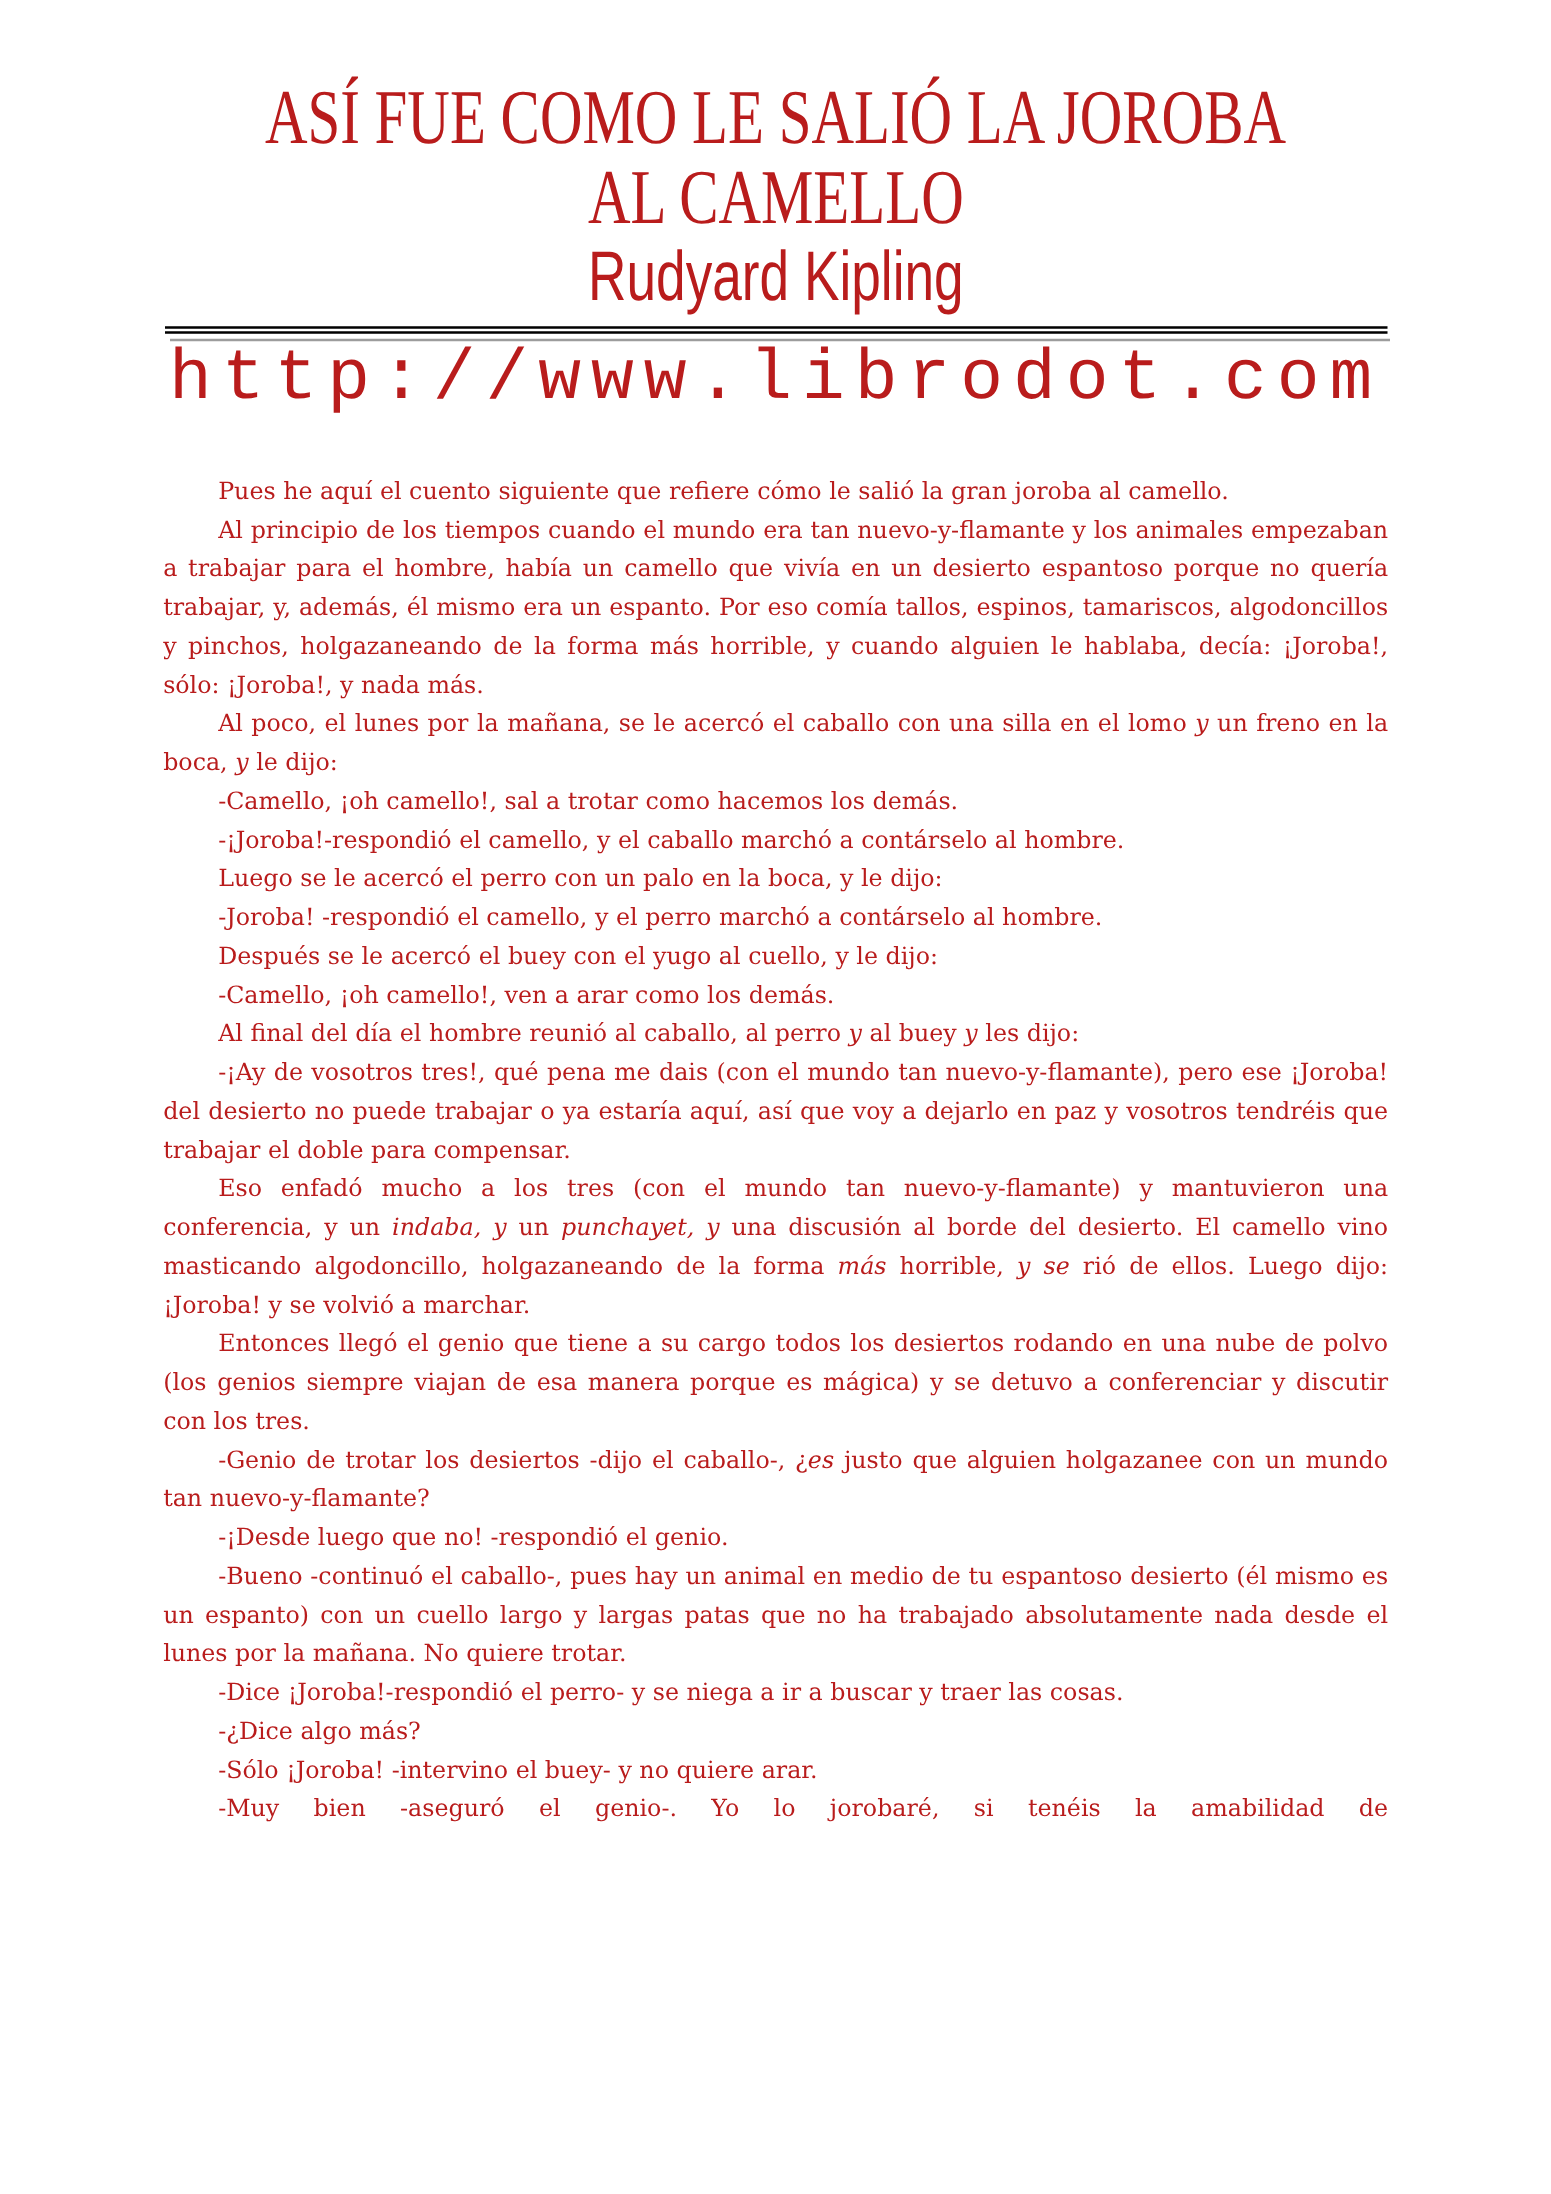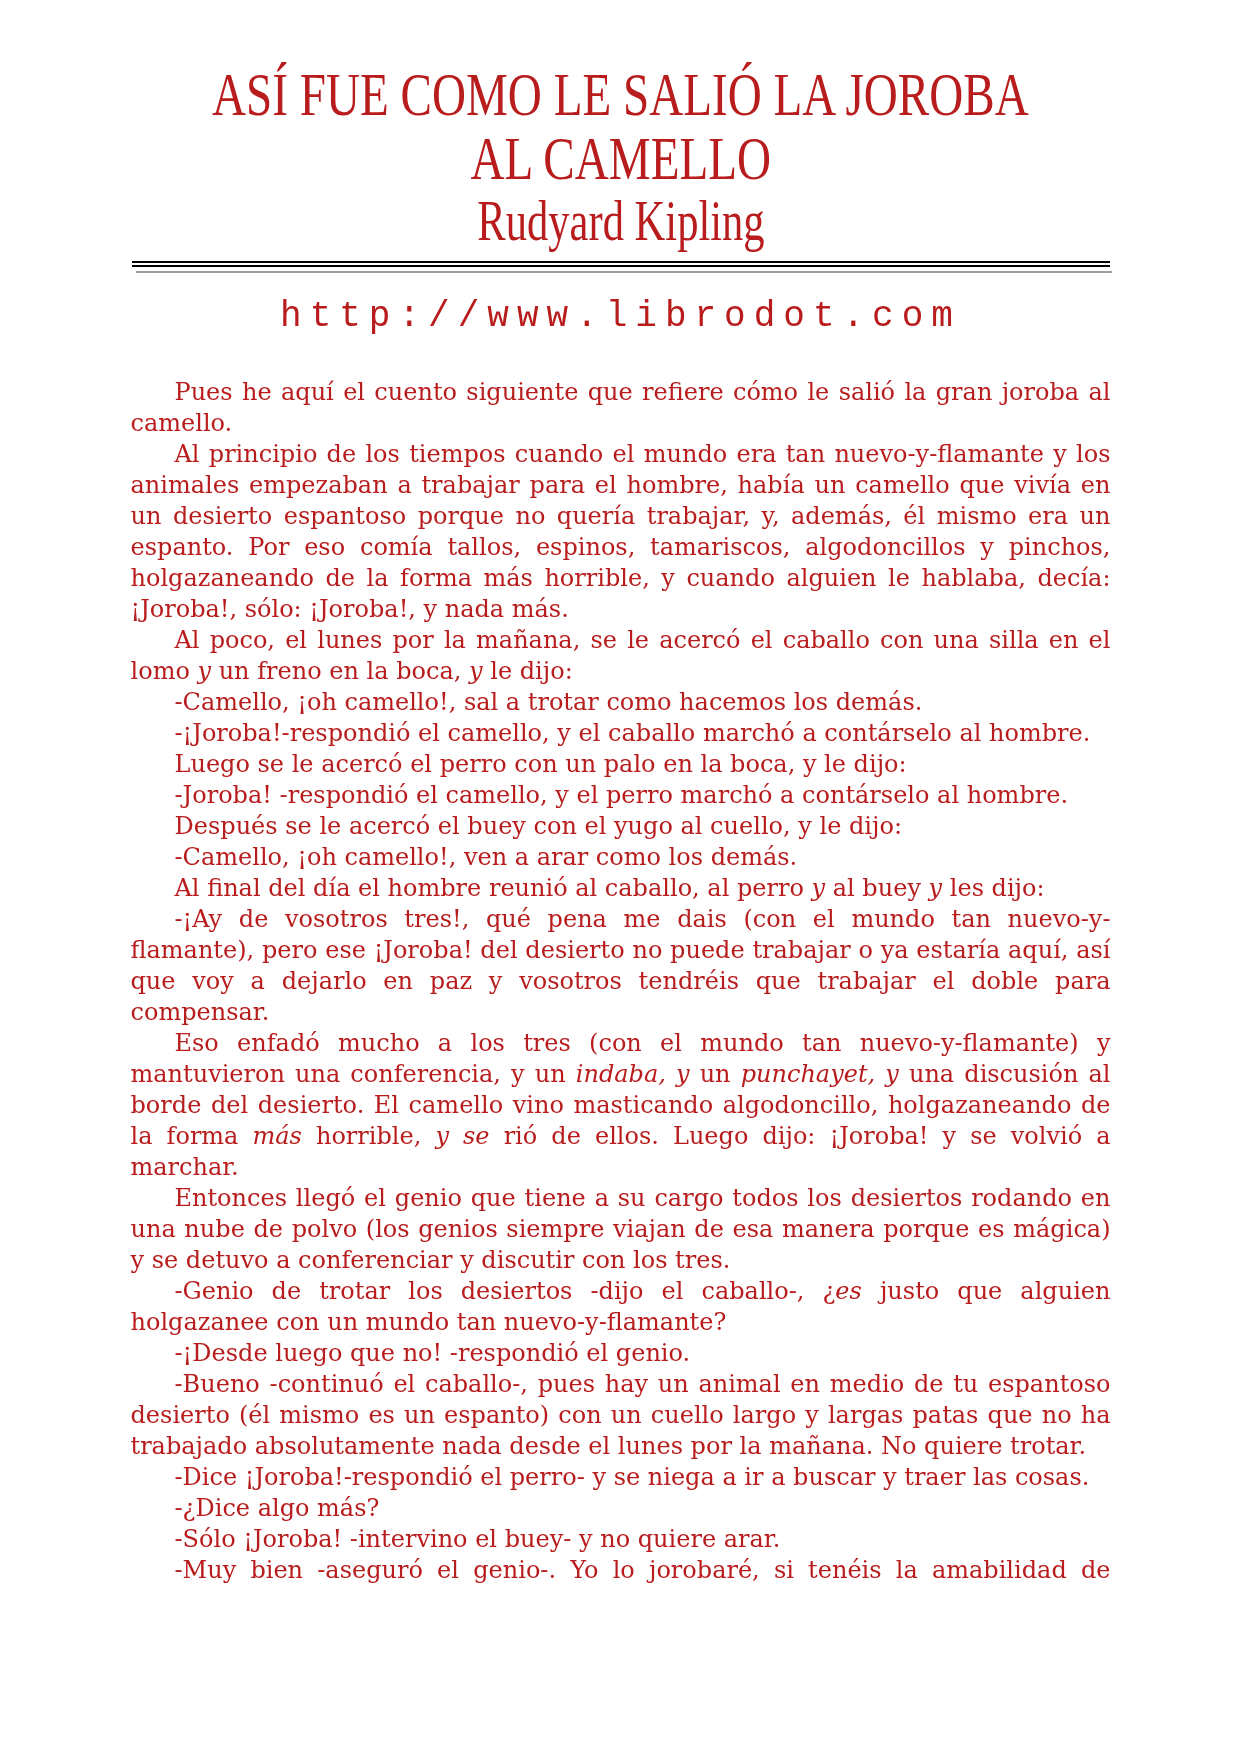--- a/index.html
+++ b/index.html
@@ -27,21 +27,21 @@
     font-weight: 400;
     white-space: nowrap;
   }
   .title-line .condense,
   .author-line .condense {
     display: inline-block;
     transform: scaleX(0.76);
     transform-origin: center;
   }
   .author-line {
-    font-family: Liberation Serif, serif;
+    font-family: Liberation Sans, sans-serif;
     font-size: 56px;
     line-height: 62px;
     font-weight: 400;
     white-space: nowrap;
   }
   .title-rule {
     width: 978px;
     margin: 9px auto 0 auto;
     height: 2px;
     border-top: 2px solid #000000;
@@ -52,31 +52,31 @@
     content: "";
     position: absolute;
     left: 4px;
     right: -2px;
     top: 8px;
     height: 2px;
     background: #9c9c9c;
   }
   .site-url {
     font-family: "Liberation Mono", monospace;
-    font-size: 36px;
+    font-size: 57px;
     line-height: 52px;
     letter-spacing: 8px;
-    margin-top: 24px;
+    margin-top: 11px;
     white-space: nowrap;
   }
   .story {
     width: 980px;
-    margin: 34px auto 0 auto;
+    margin: 48px auto 0 auto;
     font-family: "DejaVu Serif", serif;
-    font-size: 24px;
+    font-size: 19px;
     line-height: 31px;
     text-align: justify;
   }
   .story p {
     margin: 0;
     padding: 0;
     text-indent: 44px;
   }
   .story p.force-just {
     text-align-last: justify;

